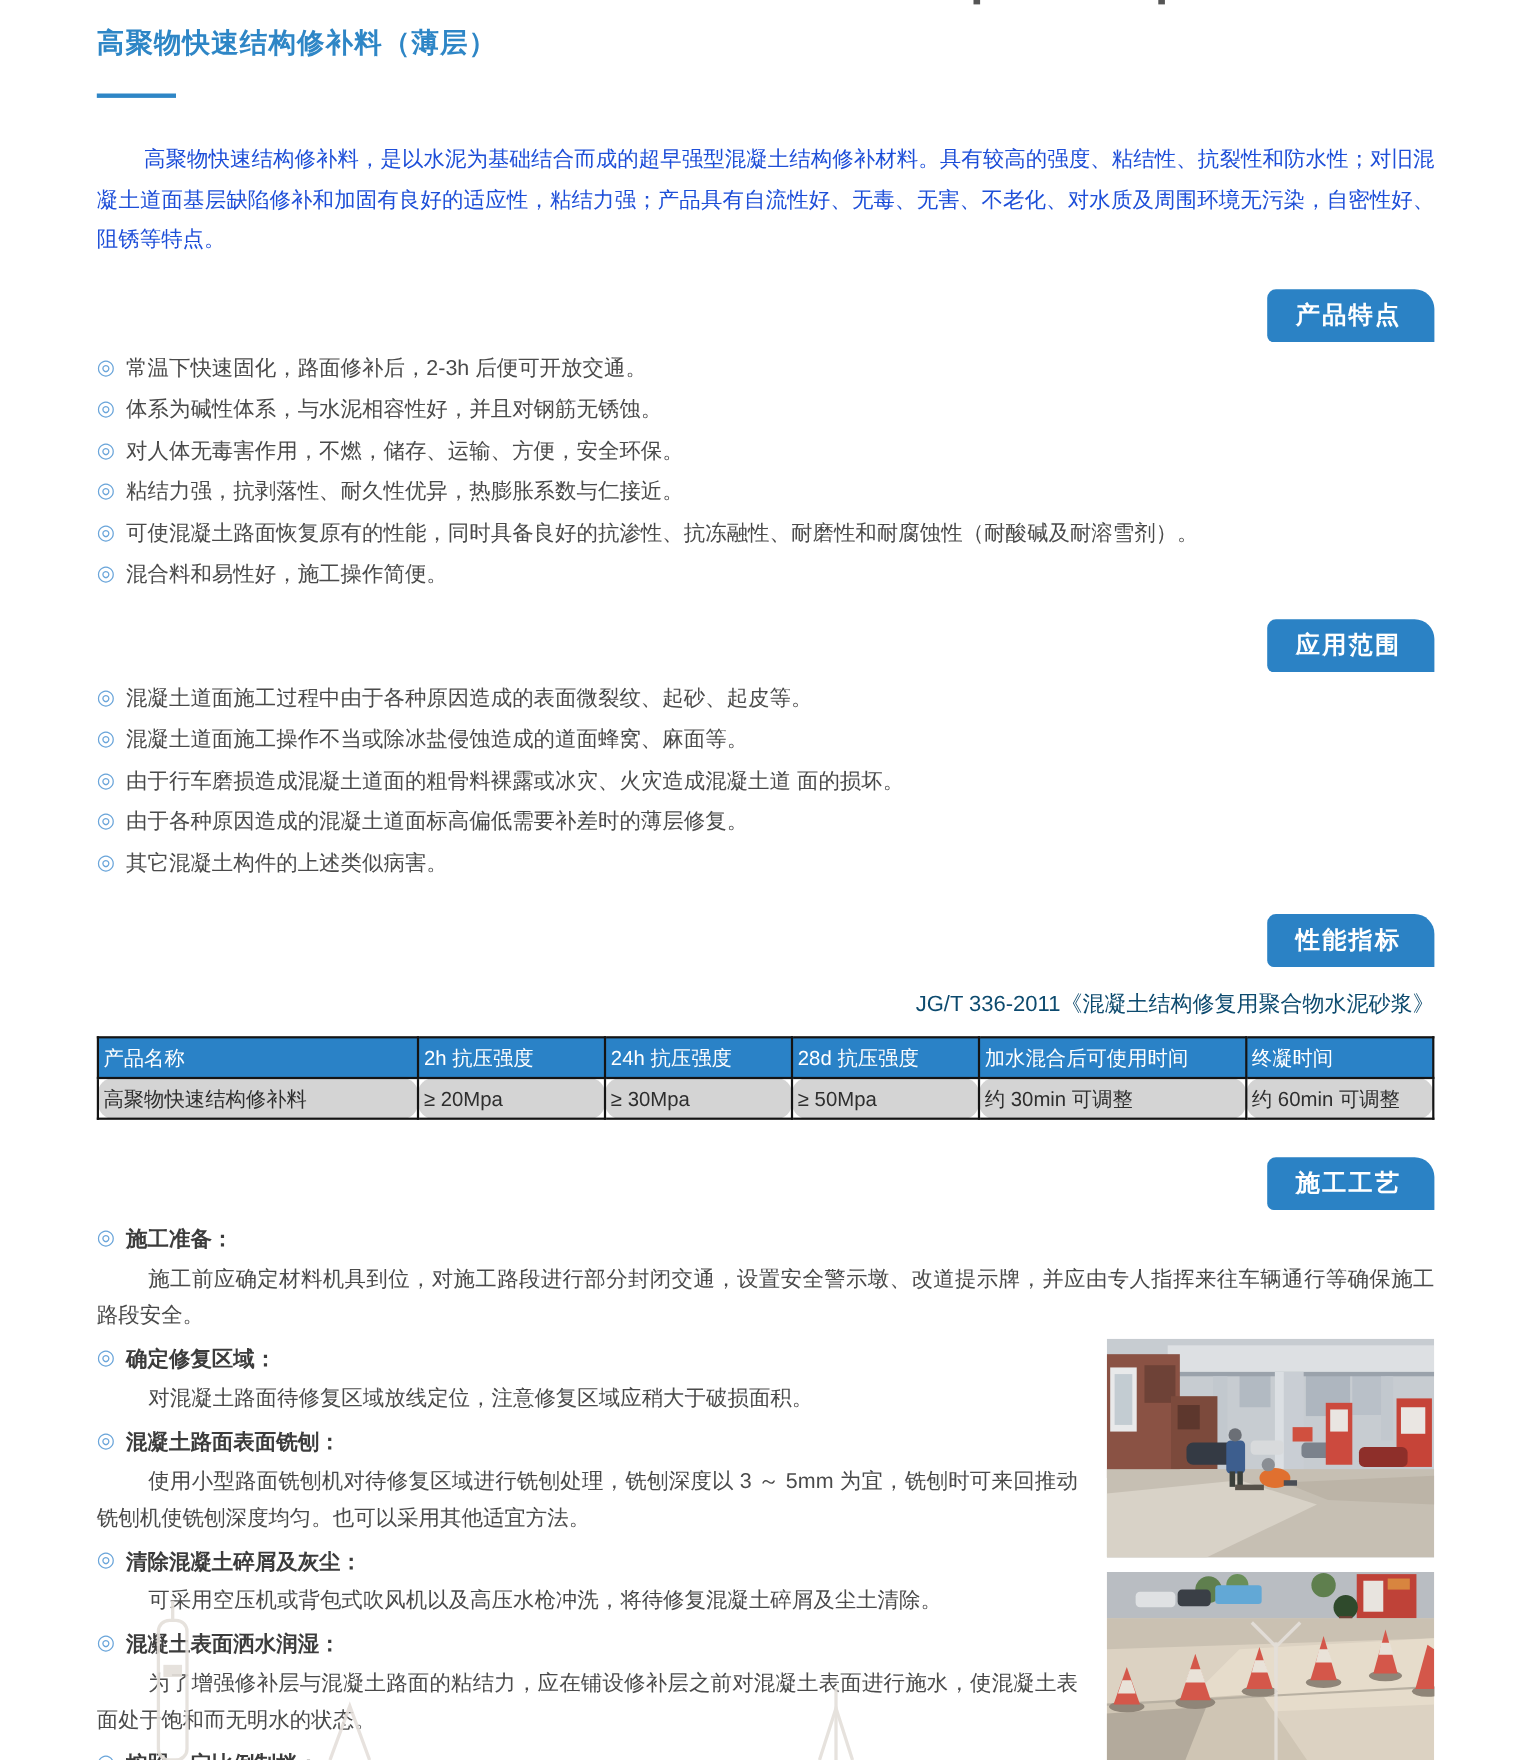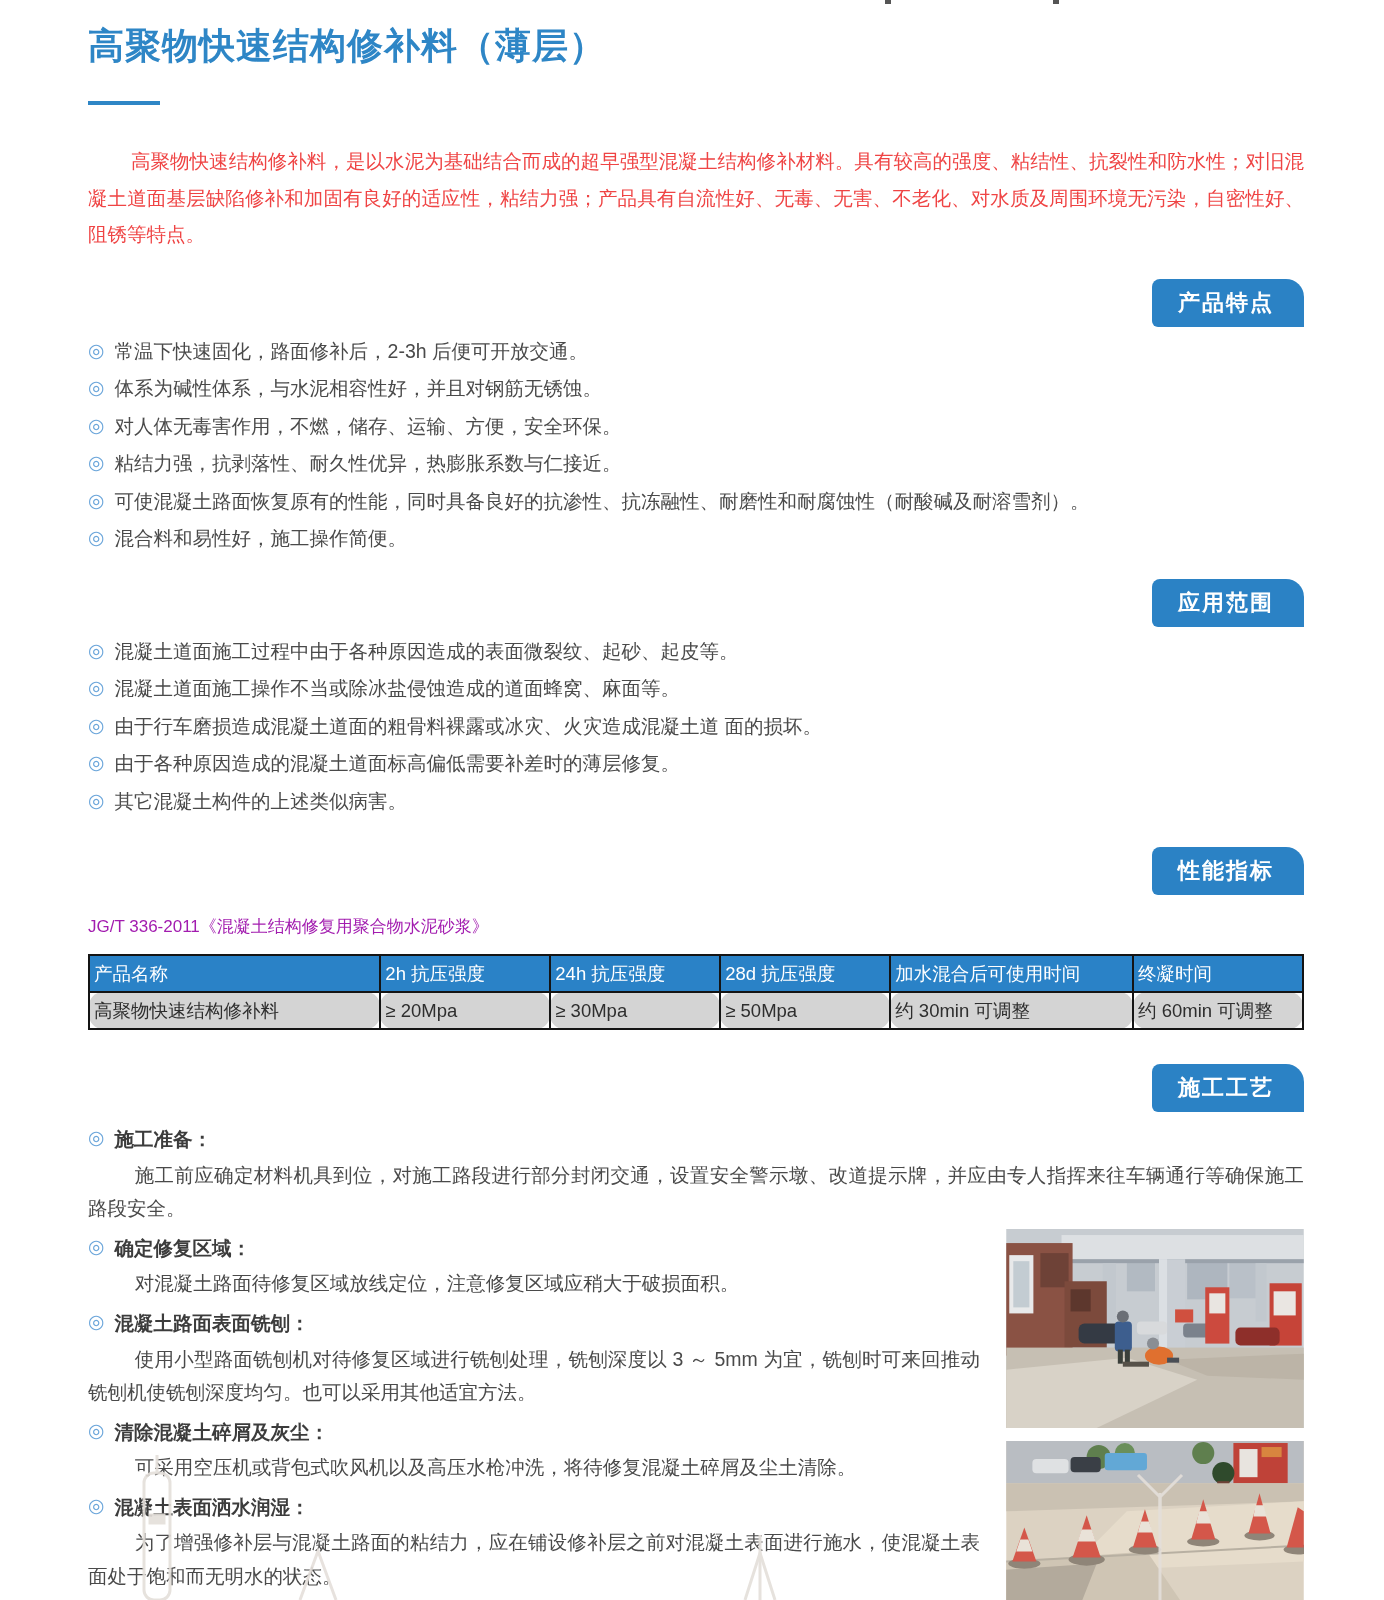--- a/index.html
+++ b/index.html
@@ -4,41 +4,41 @@
 <style>
   * { margin:0; padding:0; box-sizing:border-box; }
   html,body { width:1384px; height:1600px; background:#ffffff; overflow:hidden;
     font-family:"Liberation Sans","DejaVu Sans",sans-serif; }
   .page { position:relative; width:1384px; height:1600px; padding:16px 80px 0 88px; }
 
   
   .edge-dot { position:absolute; top:0; width:6px; height:4px; background:#555; }
 
   
-  .doc-title { color:#2e86c6; font-size:36px; font-weight:bold; letter-spacing:1px; margin-top:6px; }
+  .doc-title { color:#2e86c6; font-size:25px; font-weight:bold; letter-spacing:1px; margin-top:6px; }
   .title-dash { width:72px; height:4px; background:#2e86c6; margin-top:30px; }
 
   
-  .intro { margin-top:38px; font-size:19.5px; color:#ef4444; line-height:1.88;
+  .intro { margin-top:38px; font-size:19.5px; color:#1d4ed8; line-height:1.88;
     text-indent:2.2em; text-align:justify; }
 
   
   .section-header { display:flex; align-items:flex-end; margin-top:26px;flex-direction:column; }
   .badge { background:#2b82c5; color:#ffffff; font-size:22px; font-weight:bold;
     letter-spacing:2px; padding:9px 30px 9px 26px; border-radius:8px 18px 0 6px; }
   .header-line { flex:1; height:4px; background:#2980c4; }
 
   
   .bullet-list { margin-top:10px; }
   .bullet-item { display:flex; align-items:flex-start; margin:9px 0; font-size:19.5px;
     color:#4a4a4a; line-height:1.45; }
   .bullet-glyph { color:#6aa5da; font-size:19px; margin-right:10px; flex:0 0 auto; line-height:1.5; }
 
   
-  .standard-line { text-align:left; font-size:17px; color:#a21caf; margin-top:20px; }
+  .standard-line { text-align:right; font-size:20px; color:#0c4a6e; margin-top:20px; }
   table.perf { width:100%; border-collapse:collapse; margin-top:16px; }
   table.perf td { border:2px solid #141414; text-align:left; font-size:18.5px; padding:5px 4px; height:33px; }
   table.perf tr.head td { background:#2a82c7; color:#ffffff; }
   table.perf tr.data td { background:#d4d4d4; color:#2e2e2e;border-radius:14px; }
 
   
   .process-steps { margin-top:12px; font-size:19.5px; color:#4a4a4a; }
   .step-label-row { display:flex; align-items:flex-start; margin-top:8px; line-height:1.55; }
   .step-label { font-weight:bold; color:#3c3c3c; }
   .step-desc { text-indent:2.4em; line-height:1.7; text-align:justify; margin-top:4px; }

